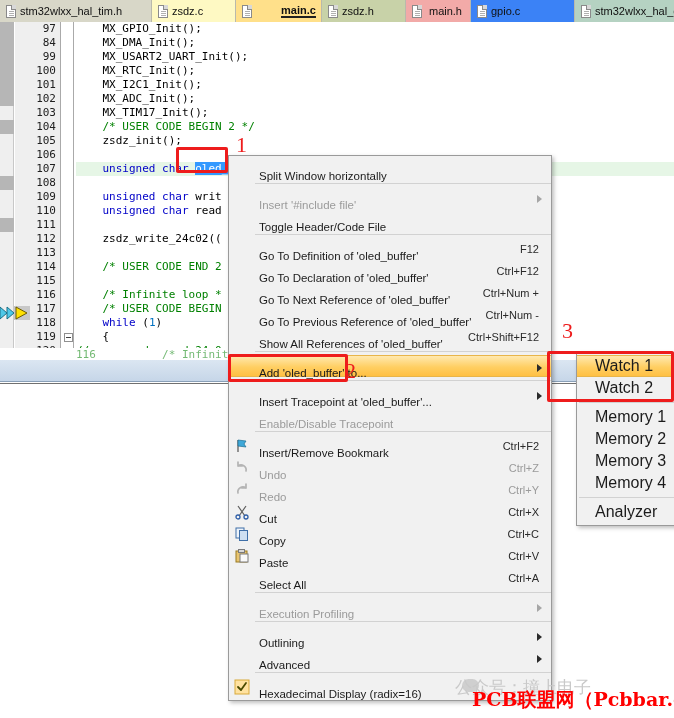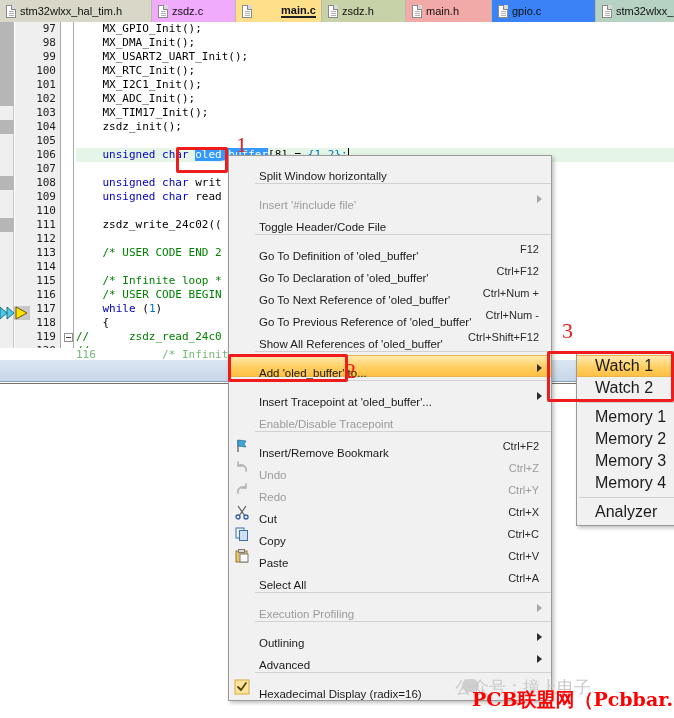--- a/index.html
+++ b/index.html
@@ -247,33 +247,33 @@
 </head>
 <body>
 
 <div id="root">
 
   <div class="tabbar" id="tabbar">
       <div class="tab" style="background: rgb(216, 215, 200); width: 152px;">
         <span class="fileicon"></span>
         <span class="tablabel">stm32wlxx_hal_tim.h</span>
       </div>
-      <div class="tab" style="background: #f0abfc; width: 84px;">
+      <div class="tab" style="background: #fef9c3; width: 84px;">
         <span class="fileicon"></span>
         <span class="tablabel">zsdz.c</span>
       </div>
       <div class="tab active" style="background: rgb(255, 224, 138); width: 86px;">
         <span class="fileicon"></span>
         <span class="tablabel">main.c</span>
       </div>
       <div class="tab" style="background: rgb(200, 210, 168); width: 84px;">
         <span class="fileicon"></span>
         <span class="tablabel">zsdz.h</span>
       </div>
-      <div class="tab" style="background: rgb(242, 170, 168); width: 86px;">
+      <div class="tab" style="background: rgb(242, 170, 168); width: 65px; justify-content: space-between;">
         <span class="fileicon"></span>
         <span class="tablabel">main.h</span>
       </div>
       <div class="tab" style="background: #3b82f6; width: 104px;">
         <span class="fileicon"></span>
         <span class="tablabel">gpio.c</span>
       </div>
       <div class="tab" style="background: rgb(181, 210, 194); width: 160px;">
         <span class="fileicon"></span>
         <span class="tablabel">stm32wlxx_hal_gpio.c</span>
@@ -283,21 +283,21 @@
   <div class="editor">
     <div class="chgbar">
       <div class="chg" style="top:0px;height:84px;"></div>
       <div class="chg" style="top:98px;height:14px;"></div>
       <div class="chg" style="top:154px;height:14px;"></div>
       <div class="chg" style="top:196px;height:14px;"></div>
     </div>
 
     <div class="gutter" id="gutter">
         <div class="lnum">97</div>
-        <div class="lnum">98</div>
+        <div class="lnum">84</div>
         <div class="lnum">99</div>
         <div class="lnum">100</div>
         <div class="lnum">101</div>
         <div class="lnum">102</div>
         <div class="lnum">103</div>
         <div class="lnum">104</div>
         <div class="lnum">105</div>
         <div class="lnum">106</div>
         <div class="lnum">107</div>
         <div class="lnum">108</div>
@@ -322,20 +322,21 @@
     </div>
 
     <div class="codearea" id="codearea">
         <div class="cl"><span>    MX_GPIO_Init();</span></div>
         <div class="cl"><span>    MX_DMA_Init();</span></div>
         <div class="cl"><span>    MX_USART2_UART_Init();</span></div>
         <div class="cl"><span>    MX_RTC_Init();</span></div>
         <div class="cl"><span>    MX_I2C1_Init();</span></div>
         <div class="cl"><span>    MX_ADC_Init();</span></div>
         <div class="cl"><span>    MX_TIM17_Init();</span></div>
+        <div class="cl"><span class="cm">    /* USER CODE BEGIN 2 */</span></div>
         <div class="cl"><span>    zsdz_init();</span></div>
         <div class="cl"><span></span></div>
         <div class="cl hl-line"><span>    </span><span class="kw">unsigned char</span><span> </span><span class="sel">oled_buffer</span><span>[8] = </span><span class="num">{1,2};</span><span class="caret"></span></div>
         <div class="cl"><span></span></div>
         <div class="cl"><span>    </span><span class="kw">unsigned char</span><span> writ</span></div>
         <div class="cl"><span>    </span><span class="kw">unsigned char</span><span> read</span></div>
         <div class="cl"><span></span></div>
         <div class="cl"><span>    zsdz_write_24c02((</span></div>
         <div class="cl"><span></span></div>
         <div class="cl"><span class="cm">    /* USER CODE END 2</span></div>

